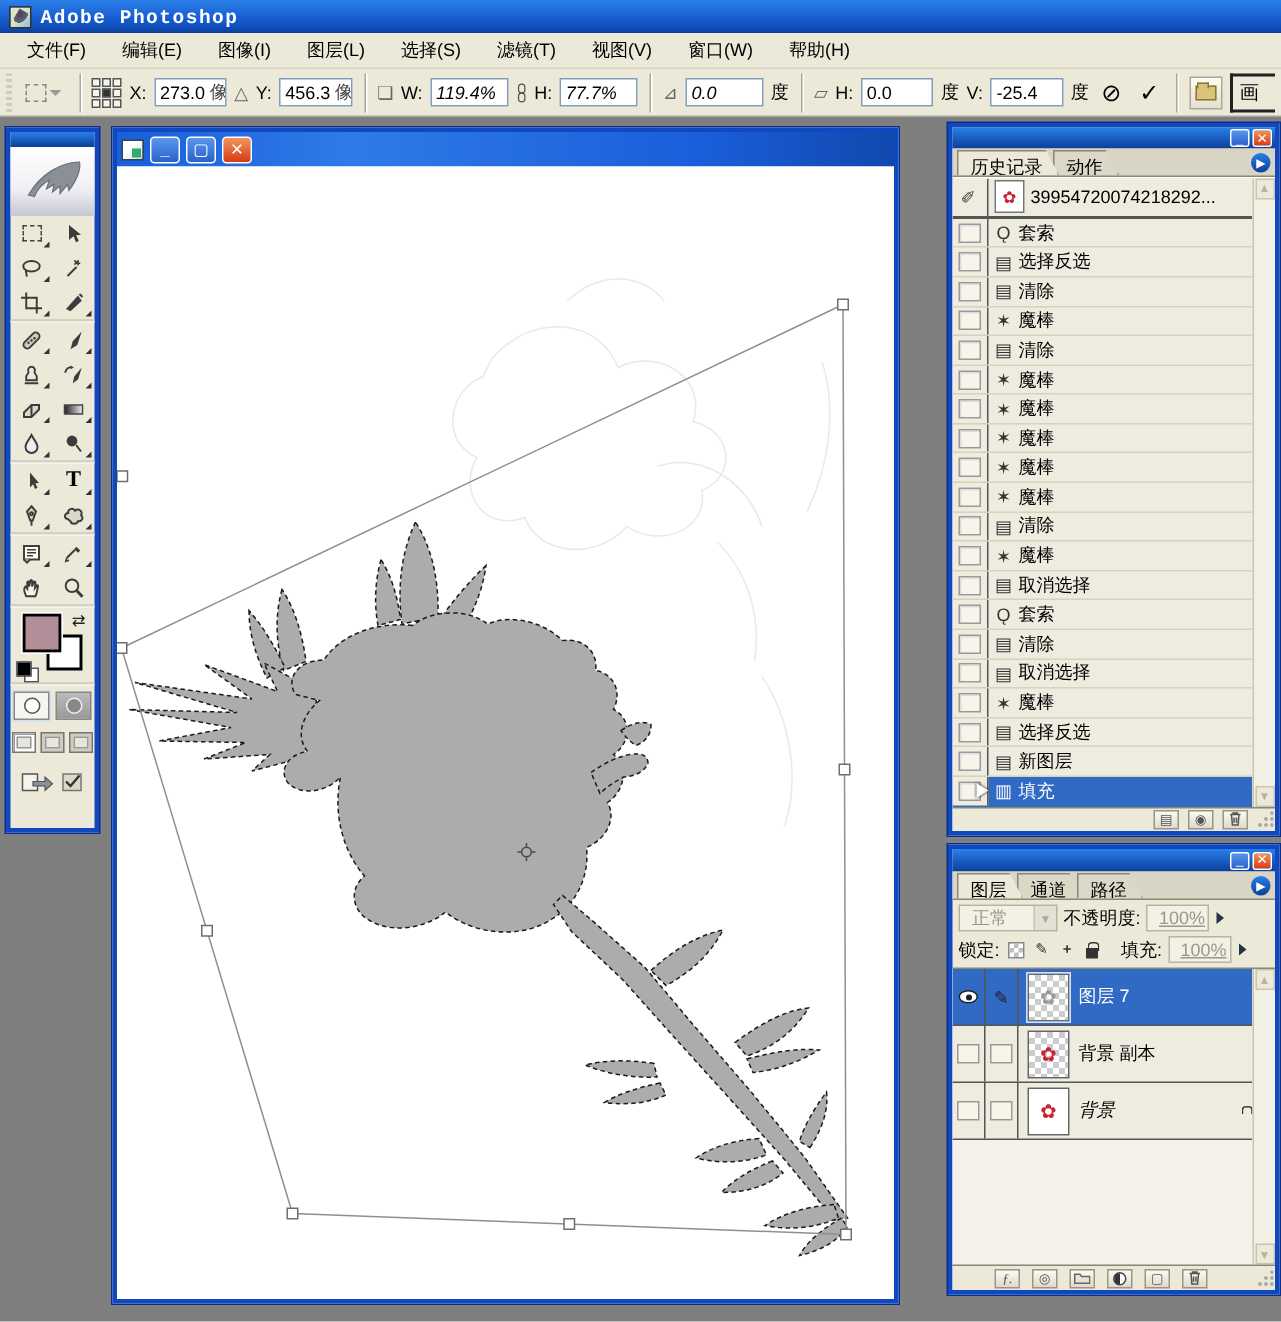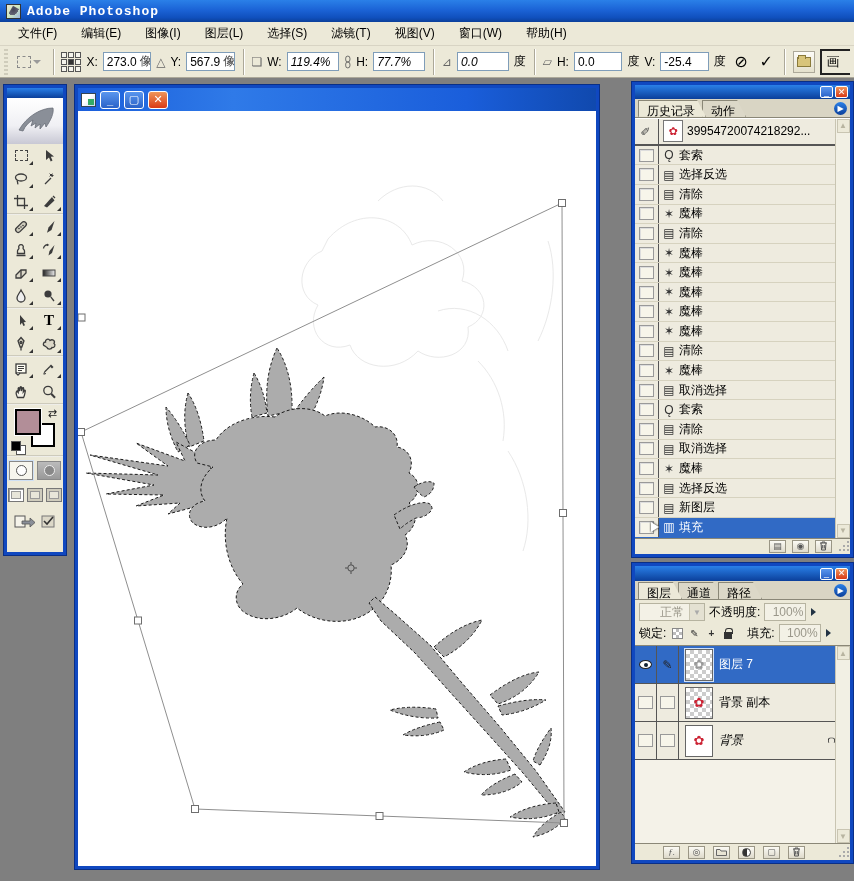--- a/index.html
+++ b/index.html
@@ -123,23 +123,23 @@
   .scrollcol { width:15px; background:#f2f0e4; border-left:1px solid #c9c5b2; display:flex; flex-direction:column; justify-content:space-between; align-items:center; }
   .scr-arrow { width:13px; height:14px; background:#ece9d8; border:1px solid #c9c5b2; color:#b8b4a0; font-size:8px; display:flex; align-items:center; justify-content:center; }
 
   .pal-bottom { height:17px; border-top:1px solid #8a8777; background:#ece9d8; display:flex; align-items:center; justify-content:flex-end; gap:6px; padding-right:18px; position:relative; }
   .pb-icon { width:17px; height:13px; border:1px solid #9a9685; background:linear-gradient(#fbfaf4,#dedacb); display:flex; align-items:center; justify-content:center; font-size:9px; color:#555; }
   .sizegrip { position:absolute; right:1px; bottom:1px; width:12px; height:12px;
     background:radial-gradient(circle at 3px 9px,#aaa 1px,transparent 1.5px),radial-gradient(circle at 7px 9px,#aaa 1px,transparent 1.5px),radial-gradient(circle at 7px 5px,#aaa 1px,transparent 1.5px),radial-gradient(circle at 11px 9px,#aaa 1px,transparent 1.5px),radial-gradient(circle at 11px 5px,#aaa 1px,transparent 1.5px),radial-gradient(circle at 11px 1px,#aaa 1px,transparent 1.5px); }
 
   
   .lay-controls { padding:3px 4px; display:flex; align-items:center; gap:4px; }
-  .combo { width:66px; height:18px; border:1px solid #b6b3a0; background:#f3f1e6; color:#9a978a; display:flex; align-items:center; padding-left:20px; position:relative; }
+  .combo { width:66px; height:18px; border:1px solid #b6b3a0; background:#f3f1e6; color:#9a978a; display:flex; align-items:center; padding-left:8px; position:relative; }
   .combo .cbtn { position:absolute; right:0; top:0; width:15px; height:16px; background:#e4e1d2; border-left:1px solid #c6c3b0; color:#aaa; font-size:8px; display:flex; align-items:center; justify-content:center; }
-  .valbox { width:42px; height:18px; border:1px solid #b6b3a0; background:#f3f1e6; color:#9a978a; display:flex; align-items:center; justify-content:flex-end; padding-right:2px; }
+  .valbox { width:42px; height:18px; border:1px solid #b6b3a0; background:#f3f1e6; color:#9a978a; display:flex; align-items:center; justify-content:flex-end; padding-right:2px;text-decoration:underline; }
   .spin { width:0; height:0; border-top:4px solid transparent; border-bottom:4px solid transparent; border-left:5px solid #234; margin-left:1px; }
   .lockicons { display:flex; gap:3px; align-items:center; }
   .lk { width:14px; height:14px; border:1px solid transparent; display:flex; align-items:center; justify-content:center; font-size:10px; color:#333; }
   .checker8 { width:11px; height:11px; border:1px solid #888;
     background-image:linear-gradient(45deg,#bbb 25%,transparent 25%,transparent 75%,#bbb 75%),linear-gradient(45deg,#bbb 25%,transparent 25%,transparent 75%,#bbb 75%);
     background-size:6px 6px; background-position:0 0,3px 3px; background-color:#fff; }
   .padlock { width:8px; height:7px; background:#333; position:relative; margin-top:4px; }
   .padlock::before { content:""; position:absolute; left:1px; top:-4px; width:6px; height:5px; border:1.5px solid #333; border-bottom:none; border-radius:3px 3px 0 0; }
 
   .lay-list { flex:1; display:flex; border-top:1px solid #8a8777; }
@@ -201,21 +201,21 @@
       <span></span>
   </div>
   <span class="olabel">X:</span>
   <div class="obox w55">
       <span>273.0</span>
       <span class="suffix">像</span>
     </div>
   <span class="tri">△</span>
   <span class="olabel">Y:</span>
   <div class="obox w55">
-      <span>567.9</span>
+      <span>456.3</span>
       <span class="suffix">像</span>
     </div>
   <div class="vsep"></div>
   <span class="tri">❏</span>
   <span class="olabel">W:</span>
   <div class="obox w58">
       <span>119.4%</span>
     </div>
   <svg width="9" height="16" viewBox="0 0 9 16">
     <rect x="2" y="1" width="5" height="7" rx="2.5" fill="none" stroke="#555"></rect>

